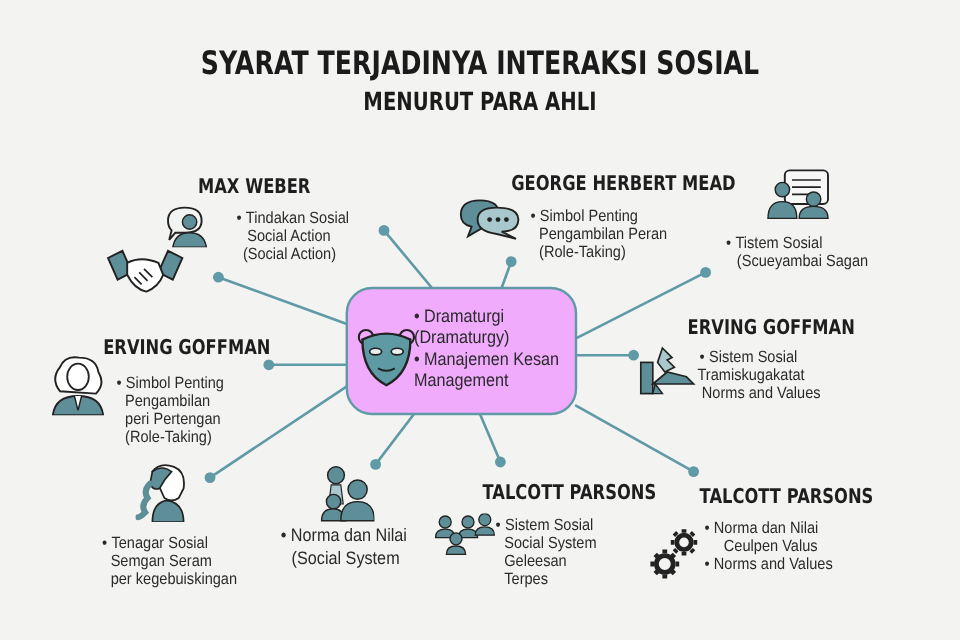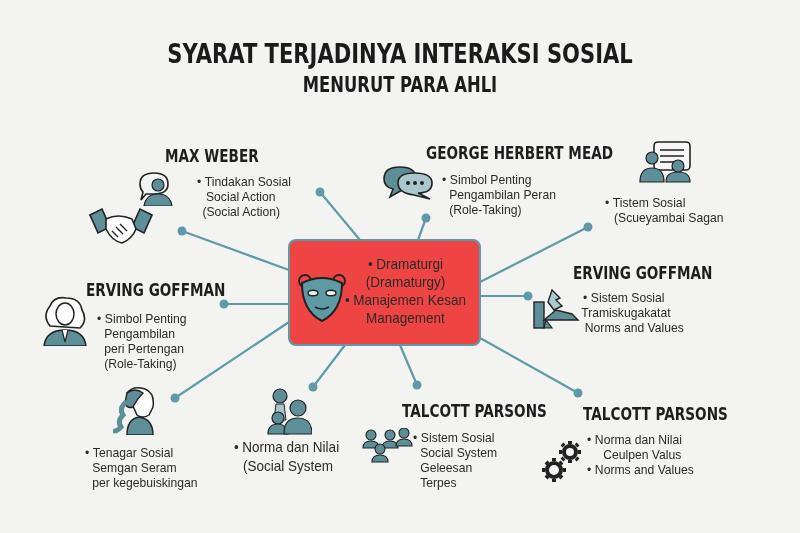--- a/index.html
+++ b/index.html
@@ -13,23 +13,22 @@
     position: absolute; left: 0; width: 800px; text-align: center;
     font-family: "DejaVu Sans", sans-serif; font-weight: bold;
     color: #1b1b1b; letter-spacing: 0px;
     transform-origin: center;
   }
   #title-main { top: 38px; font-size: 27px; transform: scaleX(0.78); }
   #title-sub { top: 73px; font-size: 21px; transform: scaleX(0.78); }
   svg.lines { position: absolute; left: 0; top: 0; }
   .center-box {
     position: absolute; left: 288px; top: 239px; width: 193px; height: 107px;
-    border: 2.5px solid #5f9aa6; border-radius: 8px; box-sizing: border-box;
-    background: #ef4444;
-    text-align: center;
+    border: 2.5px solid #5f9aa6; border-radius: 22px; box-sizing: border-box;
+    background: #f0abfc;
   }
   .heading {
     position: absolute; font-family: "DejaVu Sans", sans-serif; font-weight: bold;
     font-size: 17px; color: #1e1e1e; white-space: nowrap;
     transform: scaleX(0.8); transform-origin: left center;
   }
   .txt {
     position: absolute; font-size: 13.5px; line-height: 15px; color: #2a2a2a;
     white-space: nowrap; transform: scaleX(0.9); transform-origin: left top;
   }

